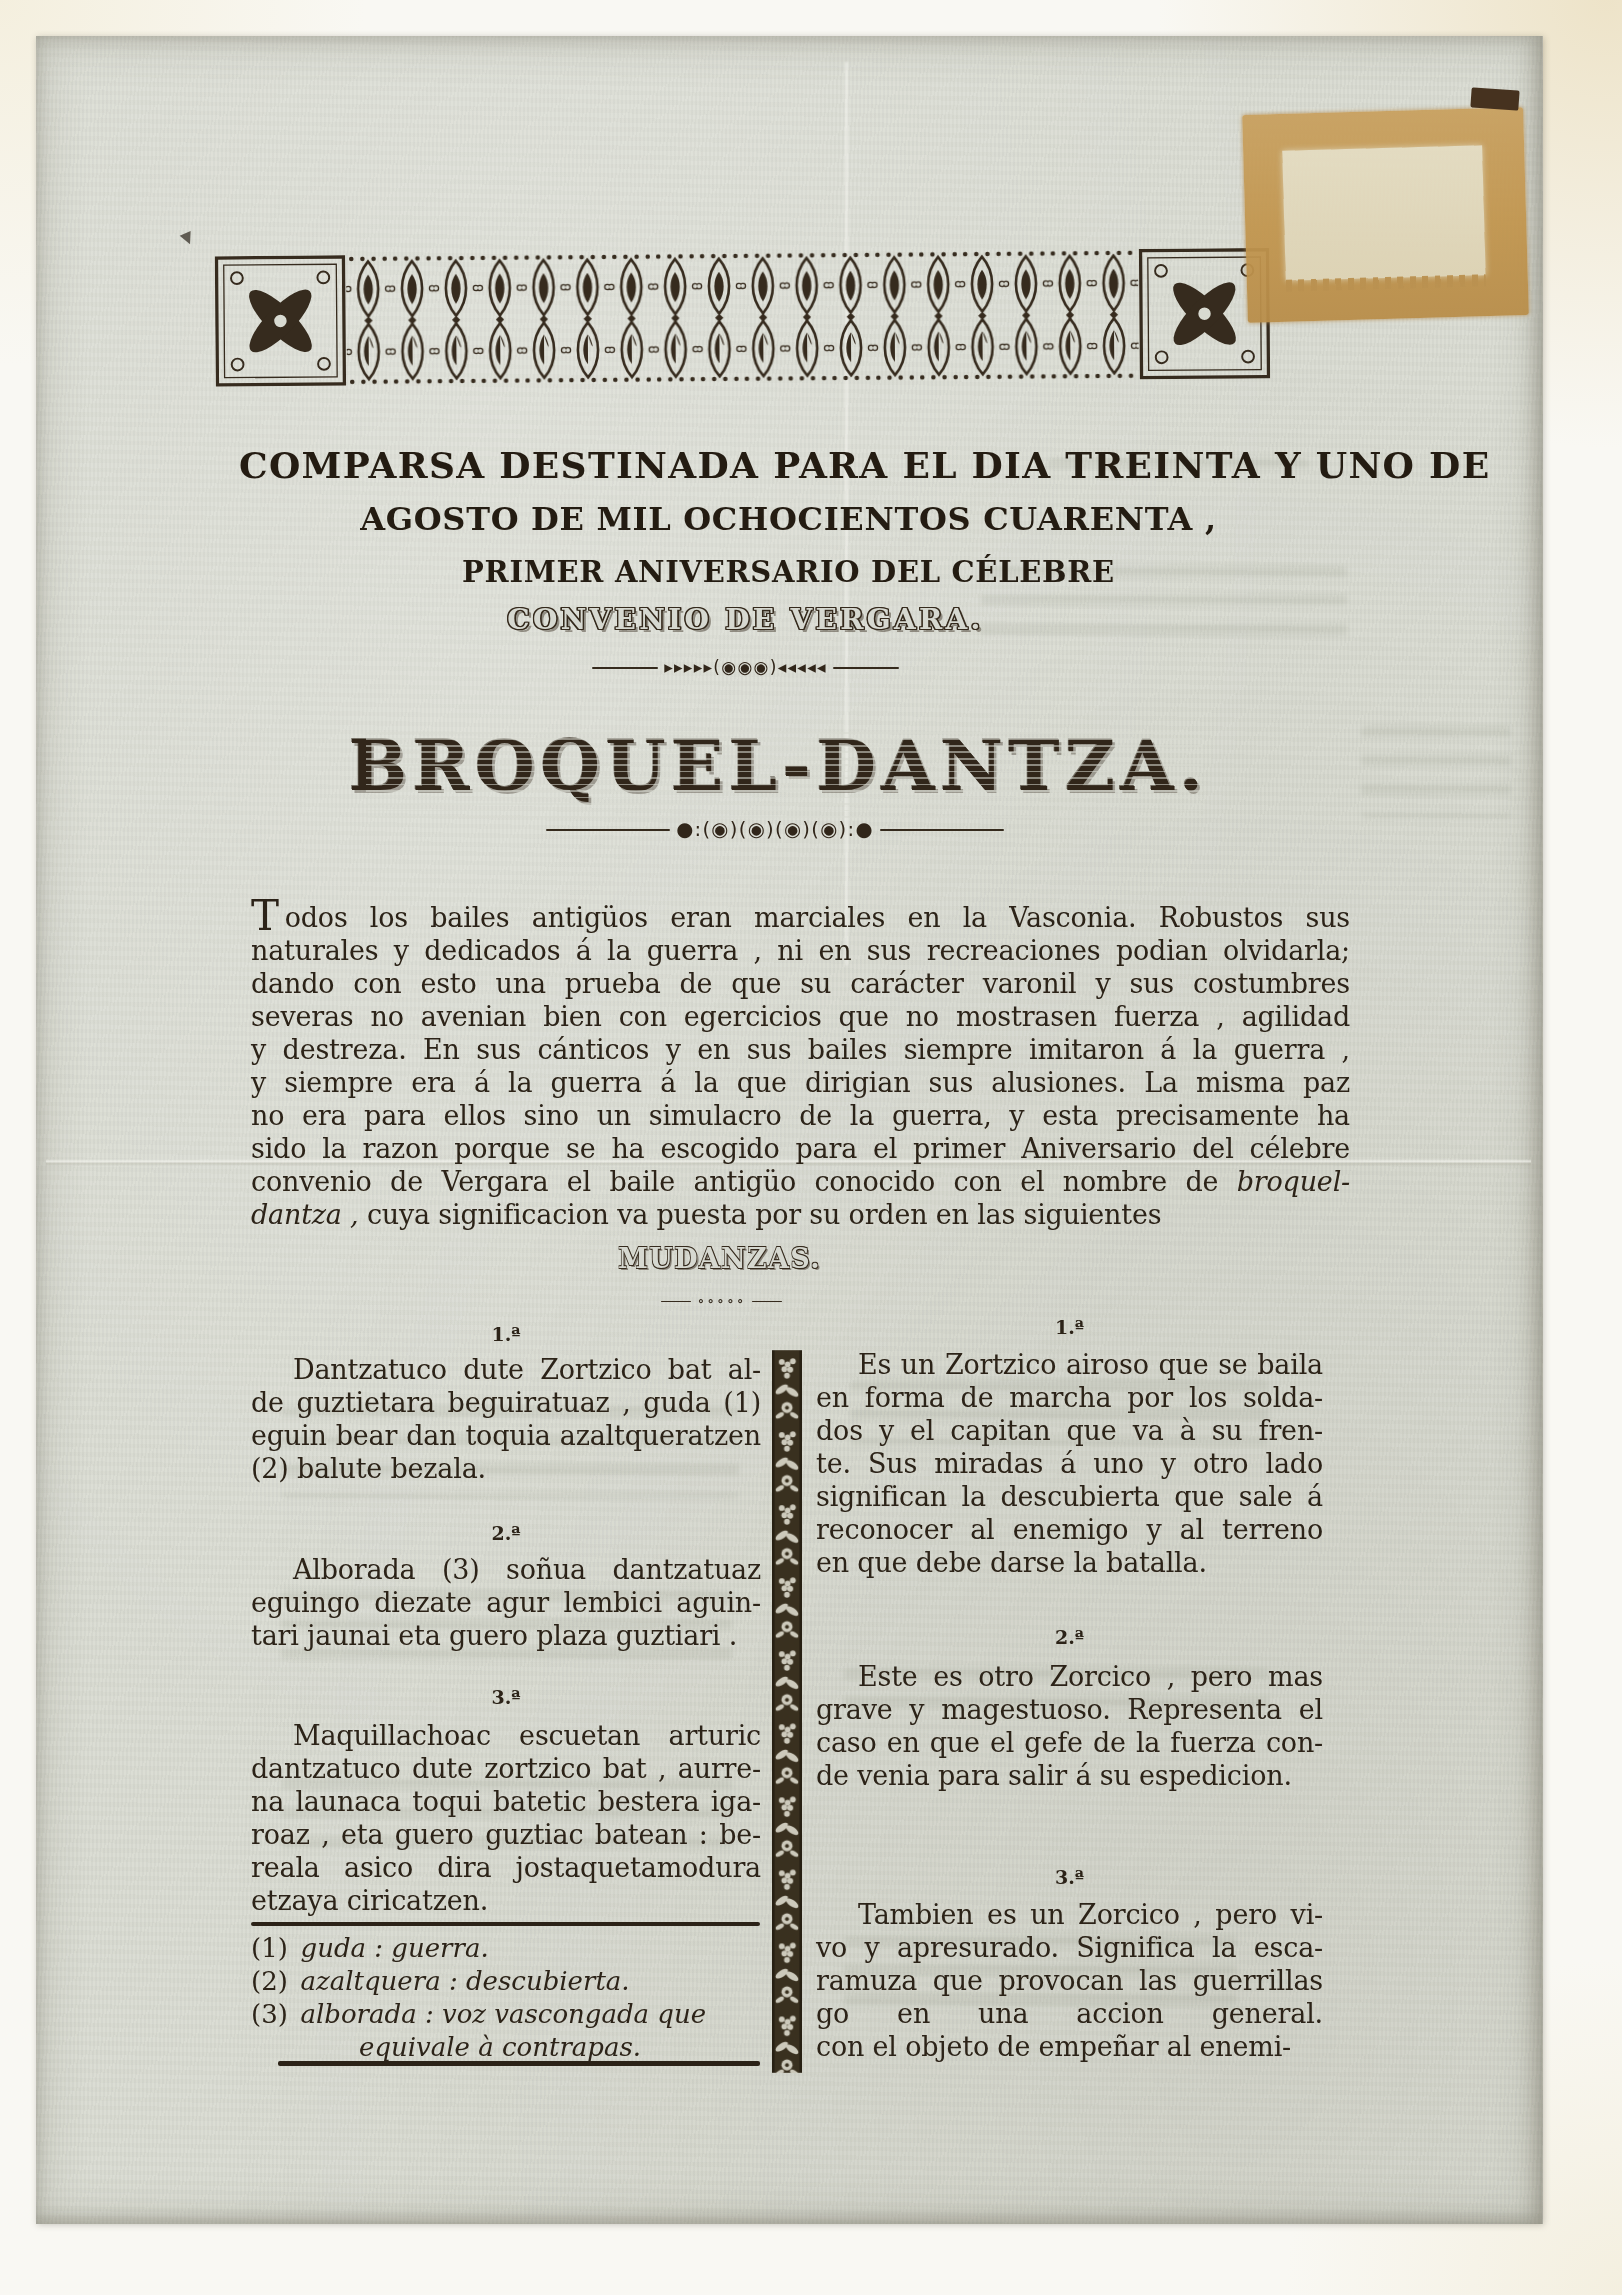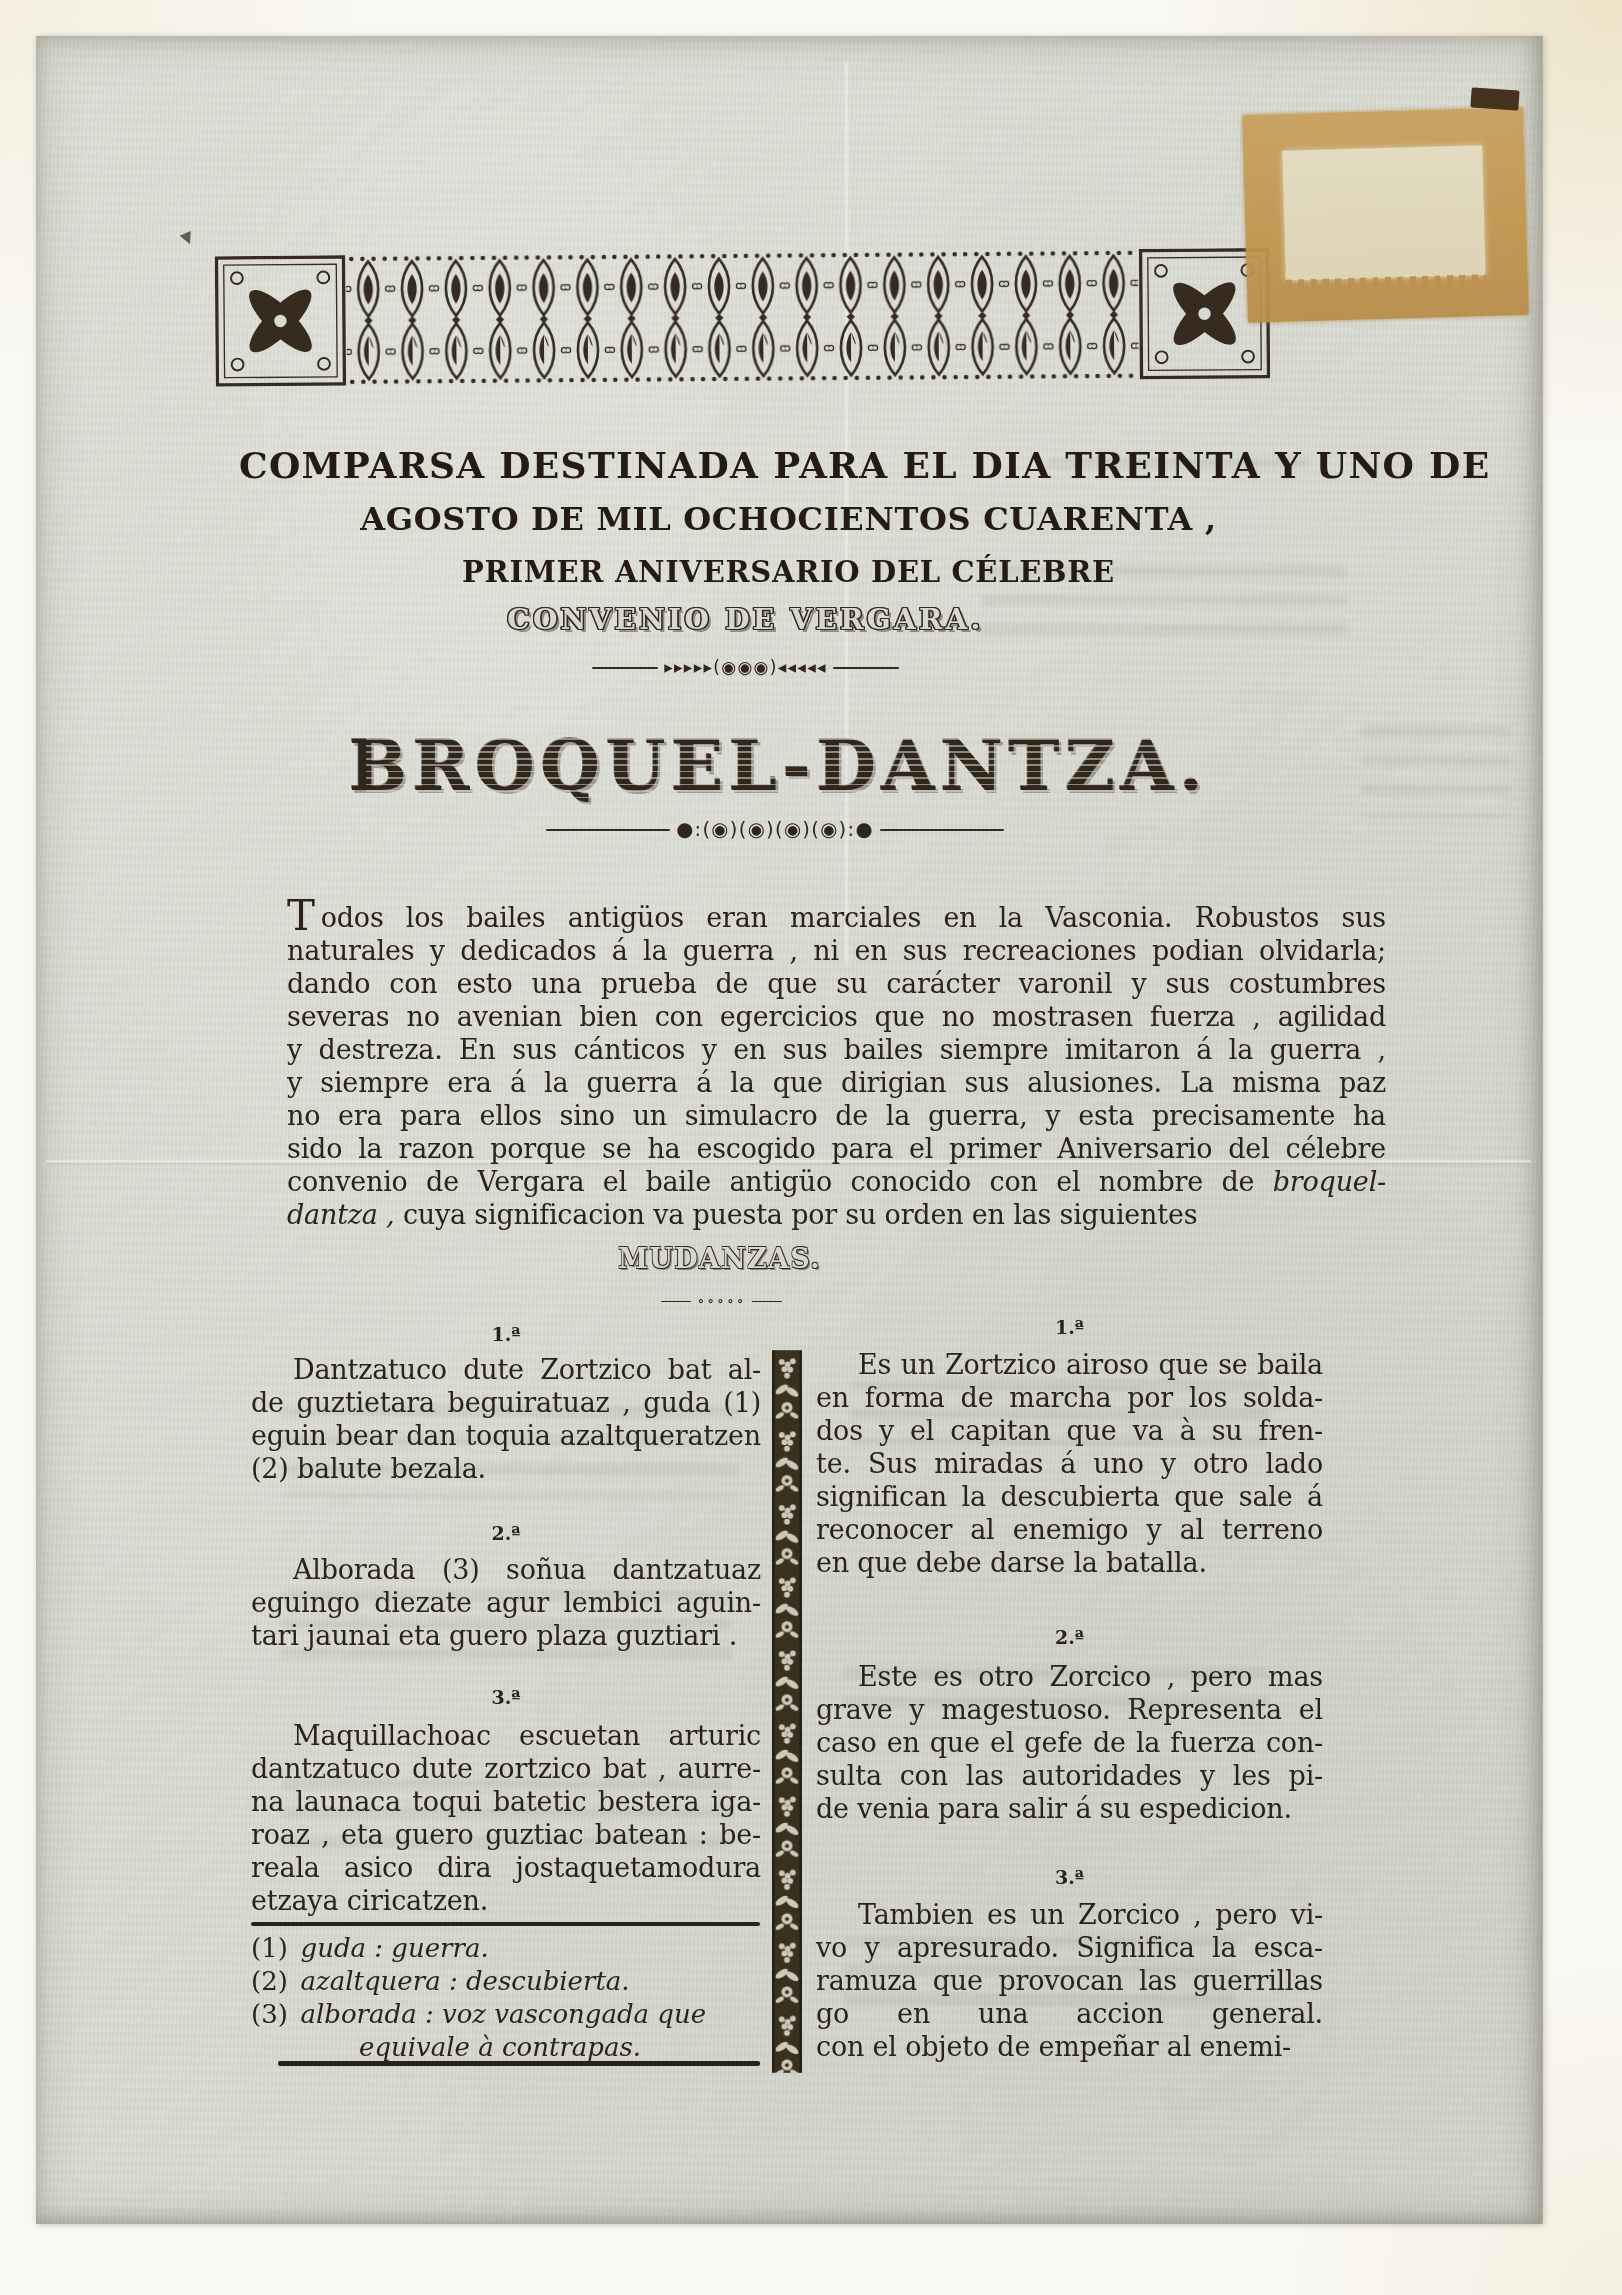--- a/index.html
+++ b/index.html
@@ -71,21 +71,21 @@
   .rule-div .ln{flex:1;height:2px;background:#352a1d;border-radius:1.3px;}
   .rule-div .orn{font-family:"DejaVu Sans", sans-serif;line-height:1;letter-spacing:1.3px;white-space:nowrap;}
   .convdiv{left:592px;top:659px;width:307px;}
   .convdiv .orn{font-size:17px;}
   .titlediv{left:546px;top:820px;width:458px;}
   .titlediv .orn{font-size:19.6px;}
   .muddiv{left:661px;top:1295px;width:121px;}
   .muddiv .ln{height:1.3px;}
   .muddiv .orn{font-size:12.4px;letter-spacing:2px;font-weight:bold;}
   .bodytext{font-size:27px;line-height:33px;letter-spacing:-0.2px;color:#2c2318;}
-  .intro{position:absolute;left:251px;top:901px;width:1099px;margin-left:36px;}
+  .intro{position:absolute;left:251px;top:901px;width:1099px;}
   .iline{text-align:justify;text-align-last:justify;-moz-text-align-last:justify;}
   .iline.lastline{text-align-last:left;-moz-text-align-last:left;}
   .initial{font-size:42px;line-height:0;position:relative;top:3.3px;margin-right:5.9px;}
   .colnum{
     position:absolute;text-align:center;white-space:nowrap;
     font-size:19px;font-weight:bold;color:#2c2318;
   }
   .lines{position:absolute;}
   .tline{text-align:justify;text-align-last:justify;-moz-text-align-last:justify;}
   .lines .tline:last-child{text-align-last:left;-moz-text-align-last:left;}
@@ -310,21 +310,20 @@
       <div class="tline">significan la descubierta que sale á</div>
       <div class="tline">reconocer al enemigo y al terreno</div>
       <div class="tline">en que debe darse la batalla.</div>
     </div>
 
   <div class="colnum" style="left:816px;top:1626px;width:507px;">2.ª</div>
   <div class="lines bodytext" style="left:816px;top:1660px;width:507px;">
       <div class="tline">Este es otro Zorcico , pero mas</div>
       <div class="tline">grave y magestuoso. Representa el</div>
       <div class="tline">caso en que el gefe de la fuerza con-</div>
-      <div class="tline">sulta con las autoridades y les pi-</div>
       <div class="tline">de venia para salir á su espedicion.</div>
     </div>
 
   <div class="colnum" style="left:816px;top:1866px;width:507px;">3.ª</div>
   <div class="lines bodytext" style="left:816px;top:1898px;width:507px;">
       <div class="tline">Tambien es un Zorcico , pero vi-</div>
       <div class="tline">vo y apresurado. Significa la esca-</div>
       <div class="tline">ramuza que provocan las guerrillas</div>
       <div class="tline">go en una accion general.</div>
       <div class="tline">con el objeto de empeñar al enemi-</div>

